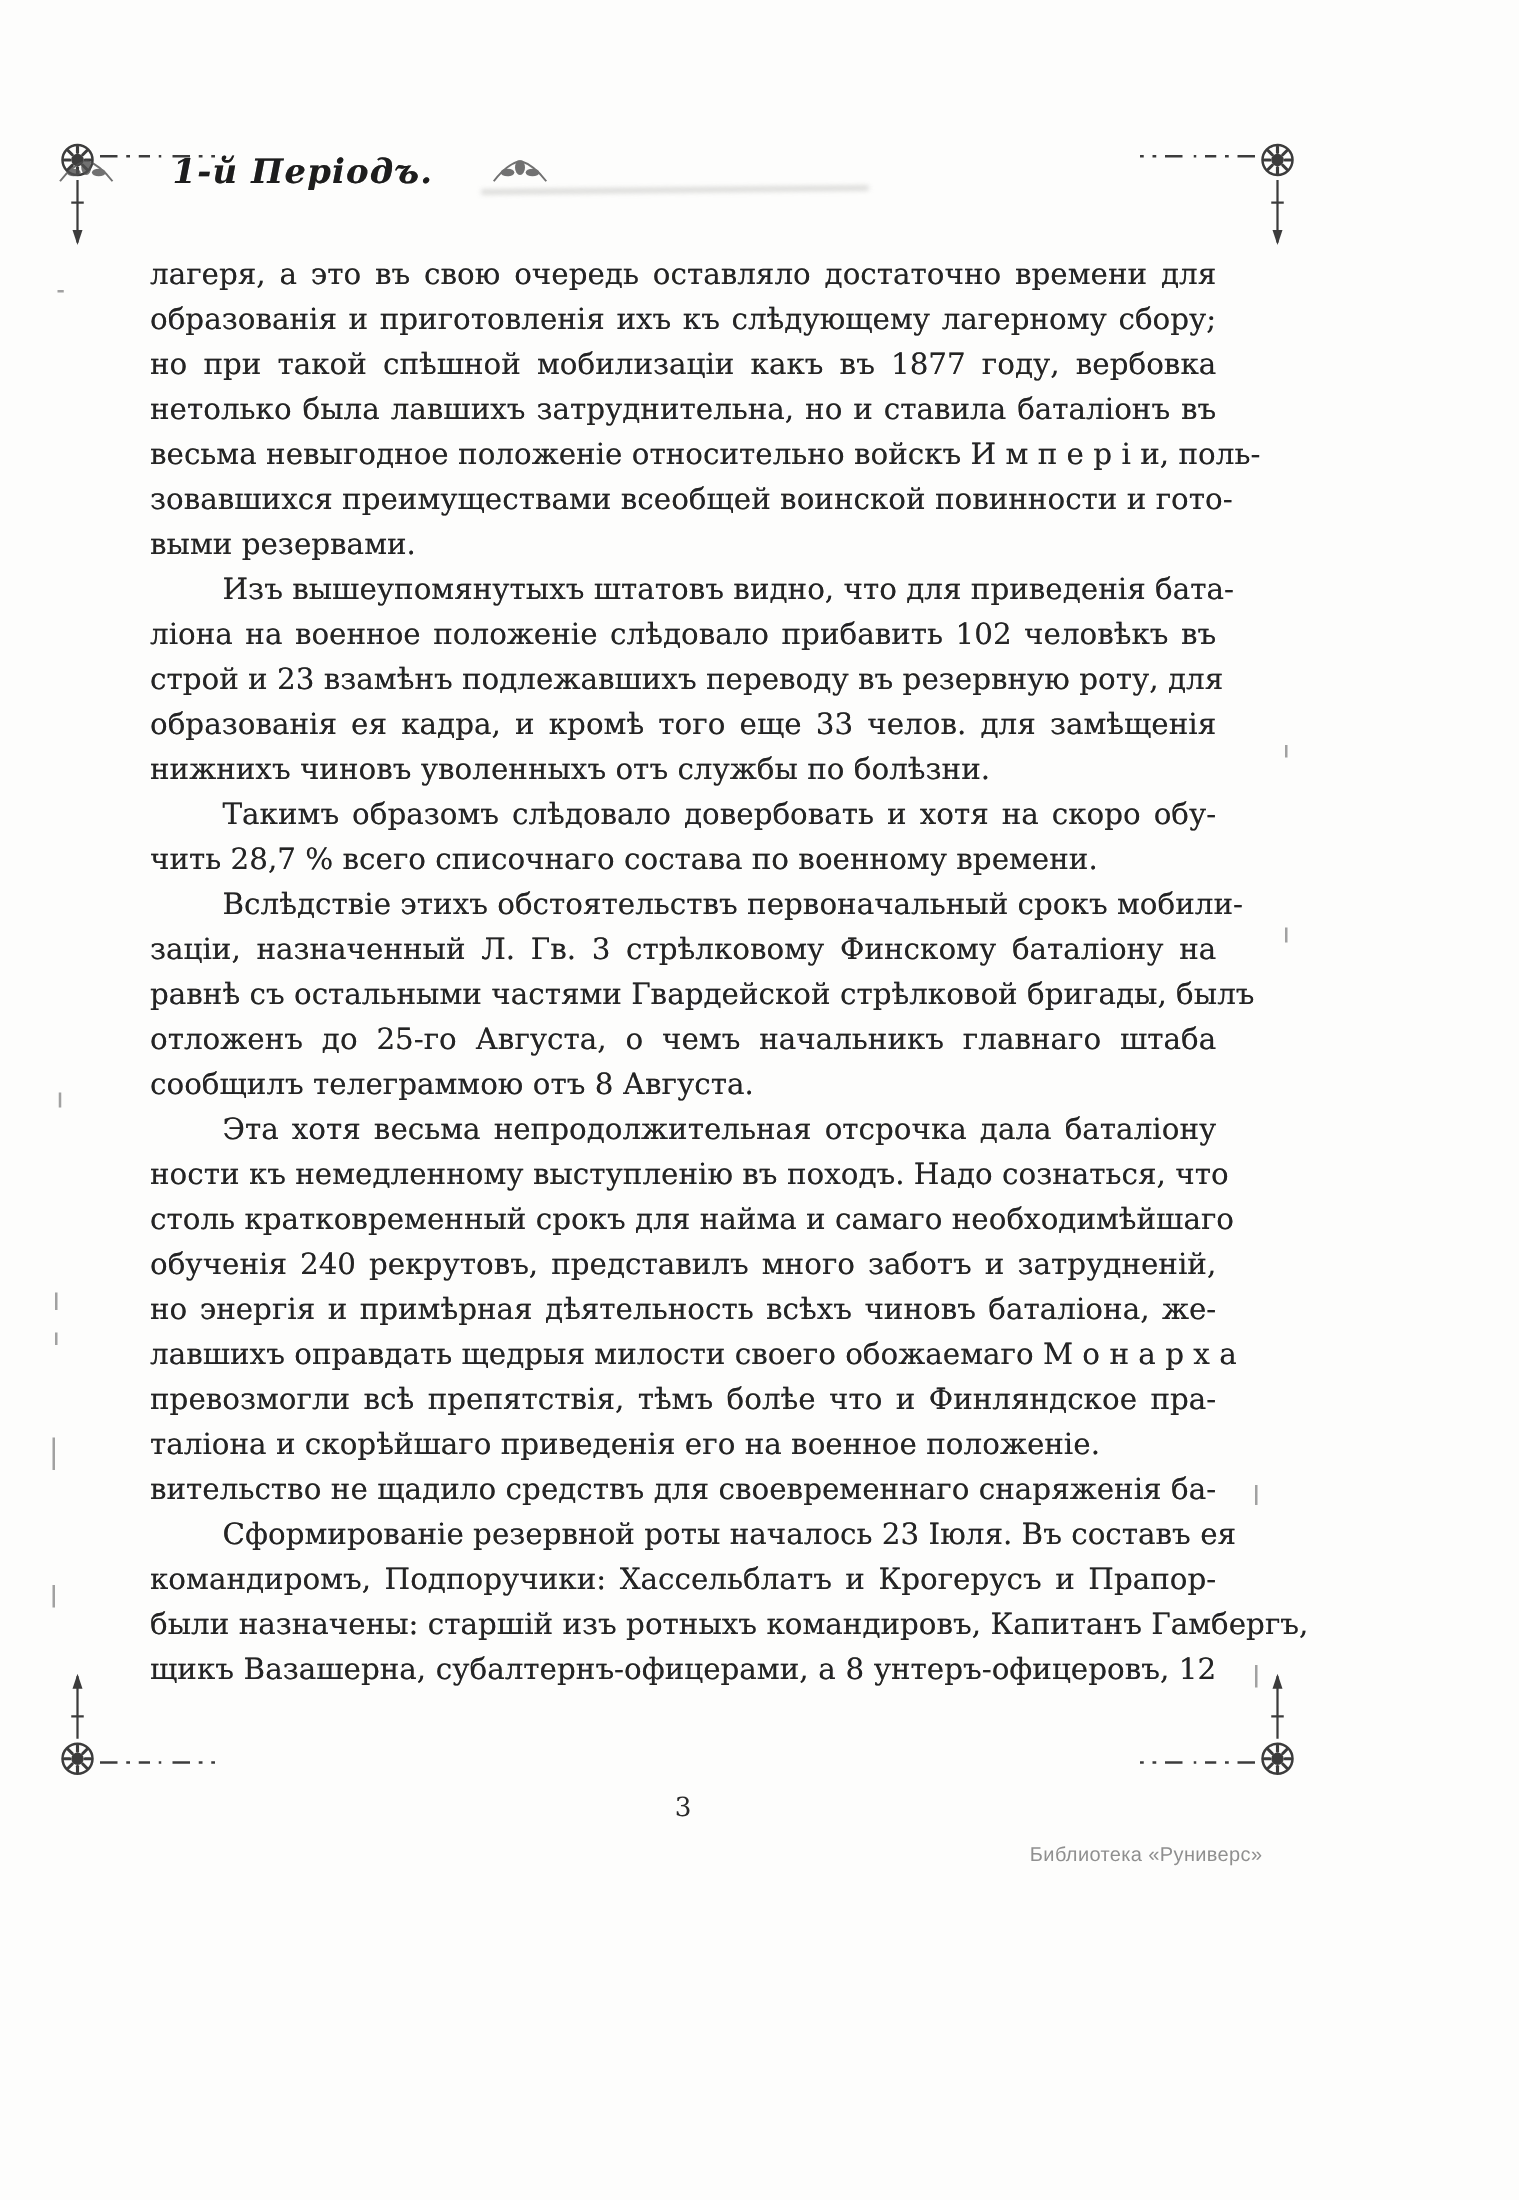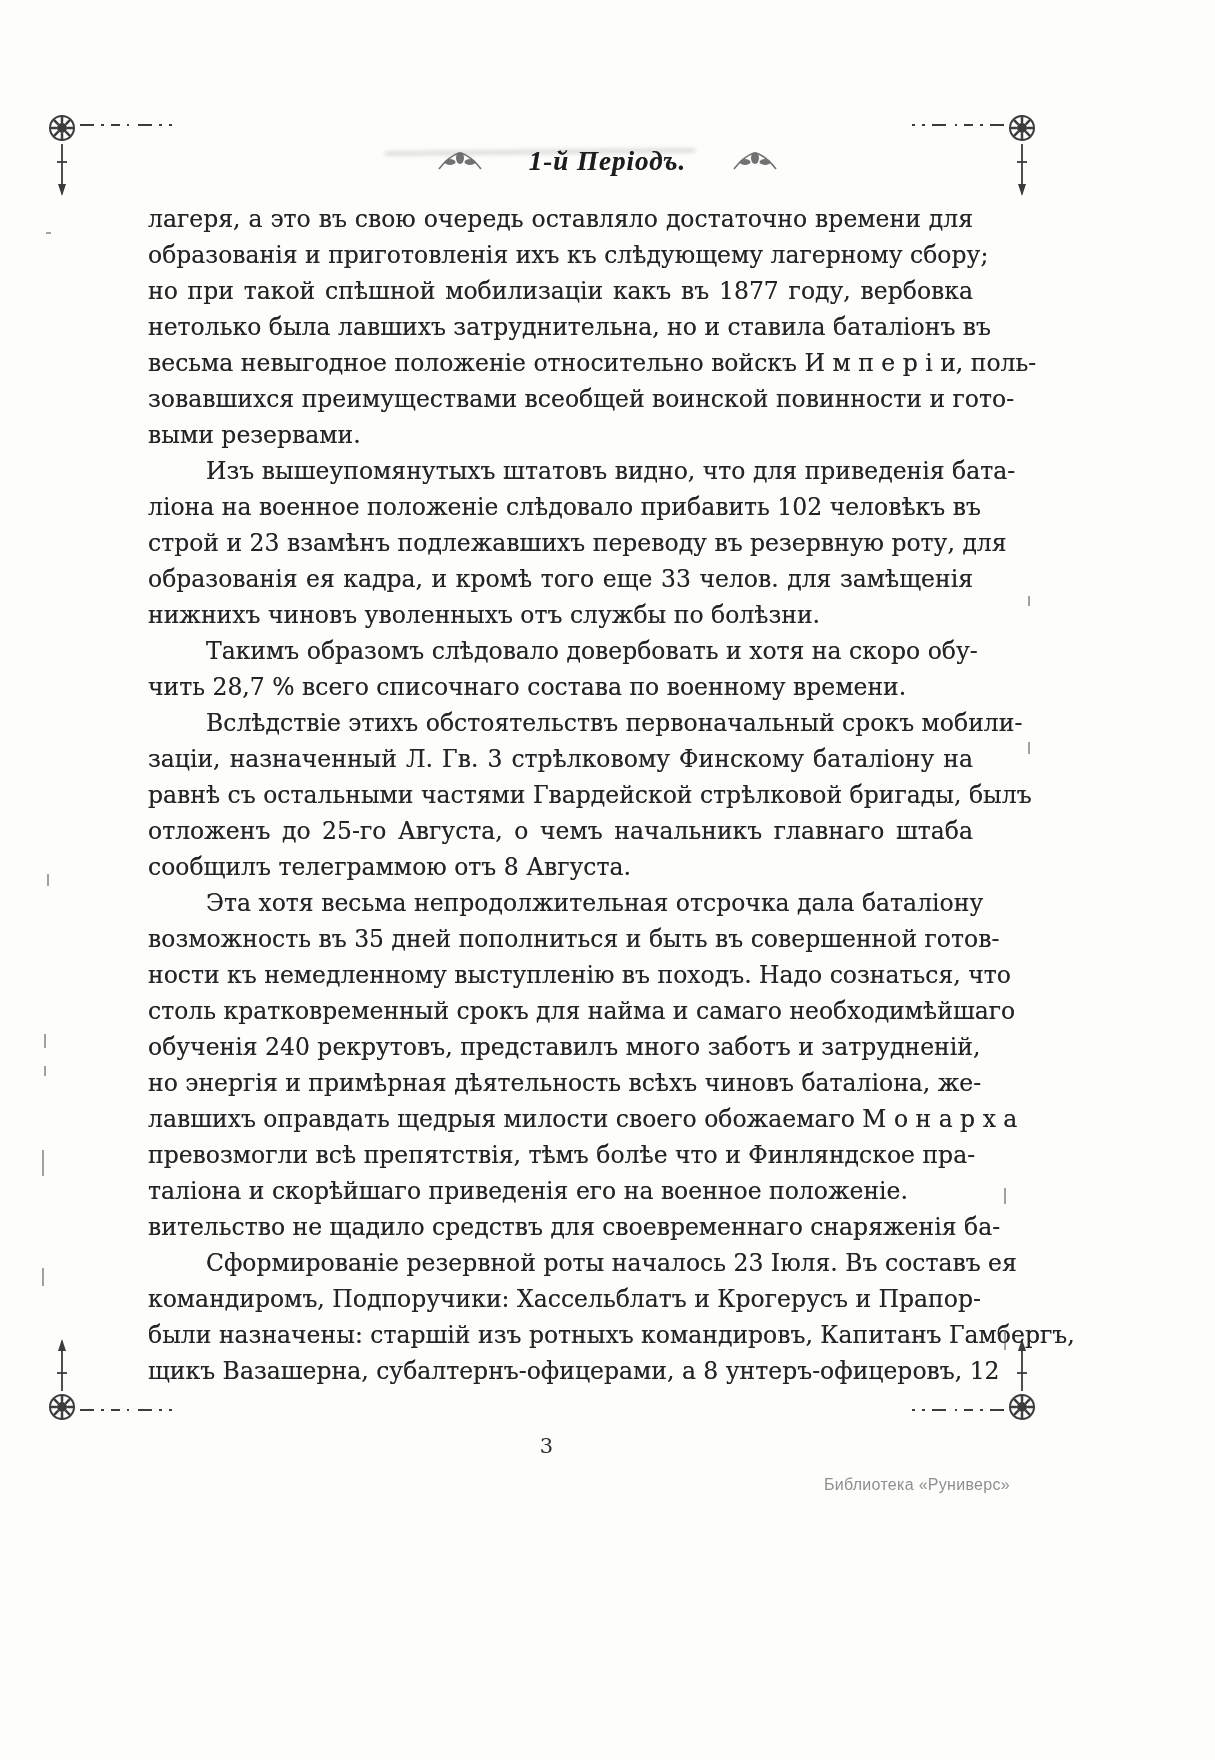--- a/index.html
+++ b/index.html
@@ -6,43 +6,43 @@
   html,body { background:#ffffff; }
   body {
     width:1215px; height:1760px; position:relative; overflow:hidden;
     background:#fdfdfc;
     font-family:"DejaVu Serif", serif;
     color:#242424;
   }
 
   
   .header-row {
-    position:absolute; top:146px; left:0; width:100%; height:40px;
-    text-align:center; white-space:nowrap;font-family:Liberation Serif, serif;
+    position:absolute; top:122px; left:0; width:100%; height:40px;
+    text-align:left; white-space:nowrap;
   }
   .header-streak {
     position:absolute; top:150px; left:385px; width:310px; height:4px;
     background:#b9b9b6; filter:blur(2px); opacity:.55; transform:rotate(-0.6deg);
   }
   .header-title {
     display:inline-block; vertical-align:middle;
     font-weight:bold; font-style:italic; font-size:27px; letter-spacing:1px;
     color:#1d1d1d; text-shadow:0 0 .5px rgba(0,0,0,.5);
   }
   .sprig { display:inline-block; vertical-align:middle; margin:0 46px; opacity:.8; }
 
   
   .text-block {
     position:absolute; left:120px; top:201px; width:853px;
     font-size:23.5px; line-height:36px;
     text-shadow:0 0 .5px rgba(0,0,0,.5);
   }
   .line {
     text-align:justify; text-align-last:justify; text-justify:inter-word;
-    height:36px; overflow:visible; white-space:nowrap;margin-left:28px;
+    height:36px; overflow:visible; white-space:nowrap;
   }
   .line.last { text-align-last:left; }
   .line.indent { text-indent:58px; }
 
   
   .page-number {
     position:absolute; top:1434px; left:120px; width:853px;
     text-align:center; font-size:21px; color:#2a2a2a;
   }
   .watermark {
@@ -205,21 +205,20 @@
     </div>
     <div>
       <div class="line indent">Вслѣдствіе этихъ обстоятельствъ первоначальный срокъ мобили-</div>
       <div class="line">заціи, назначенный Л. Гв. 3 стрѣлковому Финскому баталіону на</div>
       <div class="line">равнѣ съ остальными частями Гвардейской стрѣлковой бригады, былъ</div>
       <div class="line">отложенъ до 25-го Августа, о чемъ начальникъ главнаго штаба</div>
       <div class="line last">сообщилъ телеграммою отъ 8 Августа.</div>
     </div>
     <div>
       <div class="line indent">Эта хотя весьма непродолжительная отсрочка дала баталіону</div>
-      <div class="line">возможность въ 35 дней пополниться и быть въ совершенной готов-</div>
       <div class="line">ности къ немедленному выступленію въ походъ.  Надо сознаться, что</div>
       <div class="line">столь кратковременный срокъ для найма и самаго необходимѣйшаго</div>
       <div class="line">обученія 240 рекрутовъ, представилъ много заботъ и затрудненій,</div>
       <div class="line">но энергія и примѣрная дѣятельность всѣхъ чиновъ баталіона, же-</div>
       <div class="line">лавшихъ оправдать щедрыя милости своего обожаемаго М о н а р х а</div>
       <div class="line">превозмогли всѣ препятствія, тѣмъ болѣе что и Финляндское пра-</div>
       <div class="line last">таліона и скорѣйшаго приведенія его на военное положеніе.</div>
       <div class="line">вительство не щадило средствъ для своевременнаго снаряженія ба-</div>
     </div>
     <div>

